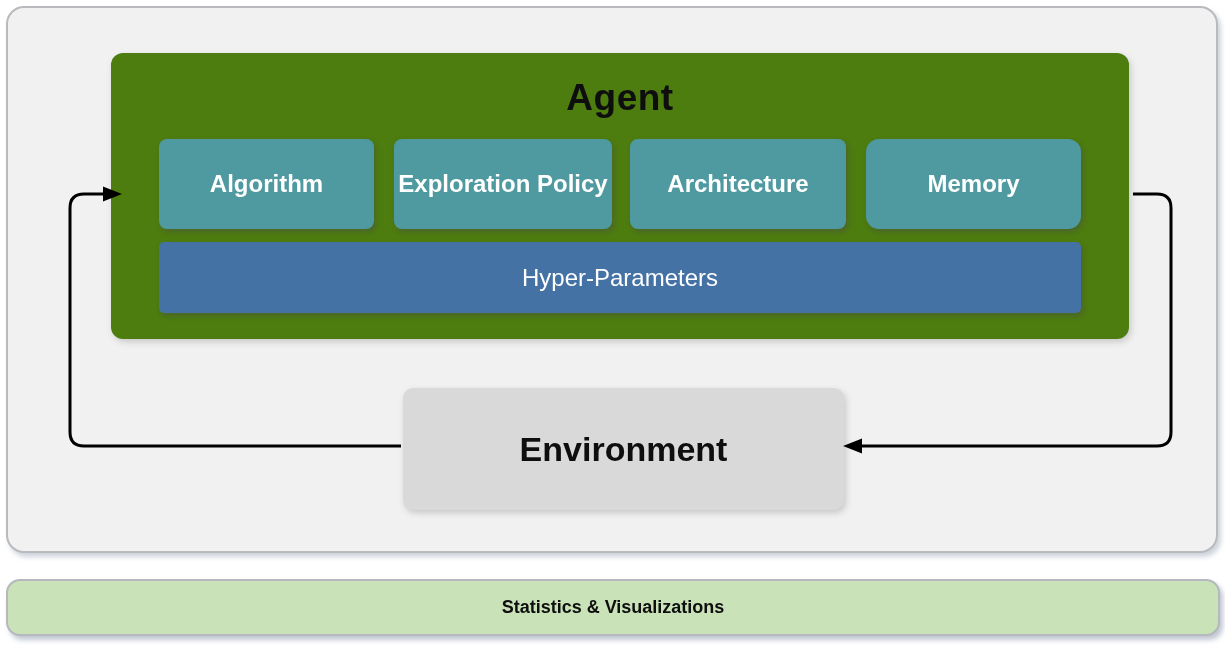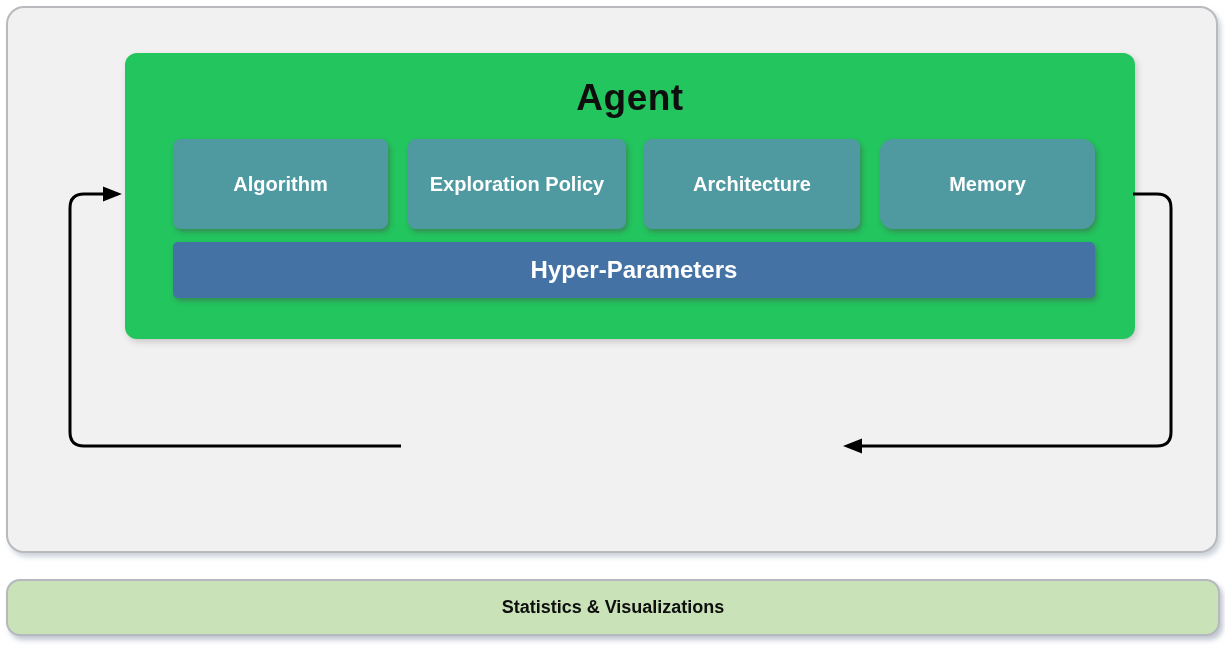--- a/index.html
+++ b/index.html
@@ -19,25 +19,26 @@
     width: 1208px; height: 543px;
     background: #f1f1f2;
     border: 2px solid #b9babd;
     border-radius: 18px;
     box-shadow: 3px 4px 5px rgba(165,175,190,0.55);
   }
 
   
   .agent-panel {
     position: absolute;
-    left: 117px; top: 45px;       
+    left: 103px; top: 45px;       
     width: 1010px; height: 286px;
-    background: #22c55e;
+    background: #4d7c0f;
     border-radius: 12px;
     box-shadow: 2px 3px 6px rgba(130,130,130,0.35);
+    padding-left: 8px;
   }
   .agent-title {
     position: absolute;
     left: 0; top: 24px;
     width: 100%;
     text-align: center;
     font-size: 37px;
     font-weight: bold;
     color: #0e0e0e;
     letter-spacing: 0.5px;
@@ -47,42 +48,42 @@
     position: absolute;
     top: 86px;
     height: 90px;
     background: #4f9aa1;
     border-radius: 8px;
     box-shadow: 2px 3px 5px rgba(75,75,75,0.45);
     display: flex;
     align-items: center;
     justify-content: center;
     color: #ffffff;
-    font-size: 20px;
+    font-size: 24px;
     font-weight: bold;
     white-space: nowrap;
   }
   .module-algorithm   { left: 48px;  width: 215px; }
   .module-exploration { left: 283px; width: 218px; }
   .module-architecture{ left: 519px; width: 216px; }
   .module-memory      { left: 755px; width: 215px; border-radius: 13px; }
 
   .hyper-bar {
     position: absolute;
     left: 48px; top: 189px;
-    width: 922px; height: 56px;
+    width: 922px; height: 71px;
     background: #4472a4;
     border-radius: 5px;
     box-shadow: 2px 3px 5px rgba(75,75,75,0.45);
     display: flex;
     align-items: center;
     justify-content: center;
     color: #ffffff;
     font-size: 24px;
-    font-weight: bold;
+    font-weight: normal;
   }
 
   .environment-box {
     position: absolute;
     left: 395px; top: 380px;      
     width: 441px; height: 122px;
     background: #d9d9d9;
     border-radius: 10px;
     box-shadow: 2px 3px 6px rgba(140,140,140,0.4);
     display: flex;
@@ -143,20 +144,23 @@
       </div>
       <div class="module-box module-memory">
         <span>Memory</span>
       </div>
 
       <div class="hyper-bar">
         <span>Hyper-Parameters</span>
       </div>
     </div>
 
+    <div class="environment-box">
+      <span>Environment</span>
+    </div>
 
   </div>
 
   <svg class="arrows-layer" viewBox="0 0 1225 645">
 
     <g>
       <path class="arrow-path" d="M 401 446 H 84 Q 70 446 70 432 V 208 Q 70 194 84 194 H 103"></path>
       <polygon class="arrow-head" points="103,186.5 122,194 103,201.5"></polygon>
     </g>
 

